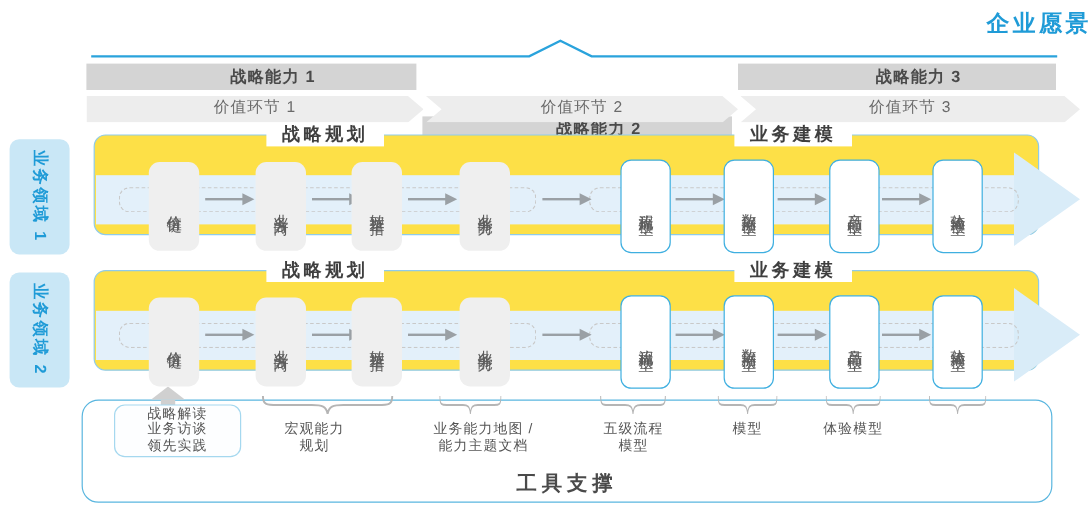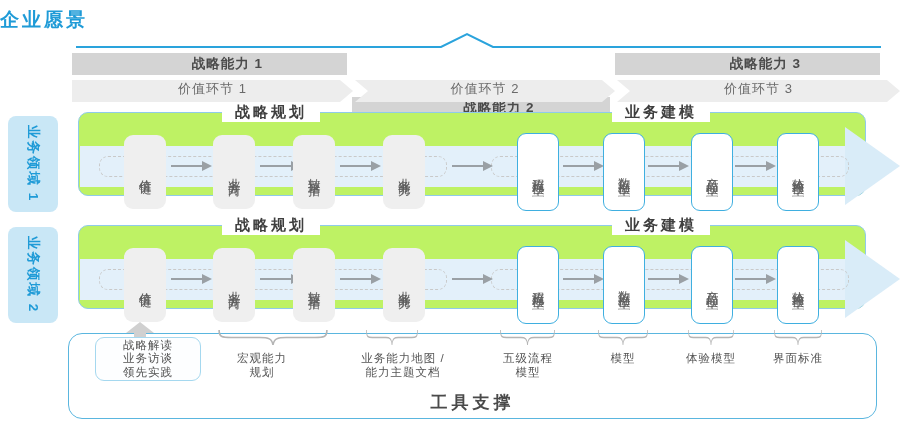--- a/index.html
+++ b/index.html
@@ -1,21 +1,21 @@
 <!DOCTYPE html>
 <html><head>
 <meta charset="utf-8">
 <style>
   * { box-sizing: border-box; margin: 0; padding: 0; }
   html,body { background:#fff; }
   body { font-family: "Liberation Sans", "DejaVu Sans", sans-serif; }
   #stage { position: relative; width: 910px; height: 432px; background:#fff; overflow: hidden; }
 
   
-  .hdr-titles { position:absolute; top:7px; left:0; width:910px; display:flex; justify-content:flex-start; gap:30px; }
+  .hdr-titles { position:absolute; top:7px; left:0; width:910px; display:flex; justify-content:flex-end; gap:30px; }
   .hdr-title { font-size:19px; font-weight:bold; color:#1f9bd7; letter-spacing:3px; }
   .callout-svg { position:absolute; top:0; left:0; }
 
   
   .cap-bar { position:absolute; top:53px; height:22px; background:#d4d4d4;
              display:flex; align-items:center; justify-content:center;
              font-size:13.5px; font-weight:600; color:#4a4a4a; letter-spacing:1px;padding-left:36px; }
 
   
   .chev { position:absolute; top:80px; height:22px; background:#ededed;
@@ -25,21 +25,21 @@
   .chev.mid   { clip-path: polygon(0 0, calc(100% - 13px) 0, 100% 50%, calc(100% - 13px) 100%, 0 100%, 13px 50%); }
 
   
   .side-label { position:absolute; left:8px; width:50px; background:#c9e7f6; border-radius:8px;
                 display:flex; align-items:center; justify-content:center; }
   .side-label span { writing-mode: vertical-rl; text-orientation: sideways;
                      font-size:13.5px; font-weight:bold; color:#1f9bd7; letter-spacing:2px; }
 
   
   .band { position:absolute; left:78px; width:788px; height:84px;
-          border:1.5px solid #8fcbe9; border-radius:10px; background:#bef264; }
+          border:1.5px solid #8fcbe9; border-radius:10px; background:#fde047; }
   .band-title { position:absolute; top:-10px; transform:translateX(-50%); background:#fff;
                 padding:0 13px; font-size:15px; font-weight:bold; color:#3f3f3f; letter-spacing:3px; white-space:nowrap; }
   .stripe { position:absolute; left:1px; top:33px; width:766px; height:41px; background:#e3f0fa; }
   .stripe-head { position:absolute; left:766px; top:14px; width:0; height:0;
                  border-left:55px solid #d9ecf8; border-top:39px solid transparent; border-bottom:39px solid transparent; z-index:1; }
   .dashed-track { position:absolute; top:43px; height:21px; border:1.5px dashed #c9c9c9; border-radius:9px; z-index:1; }
   .node { position:absolute; top:22px; height:74px; width:42px; border-radius:9px; z-index:3;
           display:flex; align-items:center; justify-content:center; }
   .node span { writing-mode: vertical-rl; text-orientation: upright; font-size:12.5px; color:#5d5d5d; line-height:1; letter-spacing:2px; }
   .node.gray { background:#efefef; }
@@ -232,17 +232,14 @@
   <div class="ann-label" style="left:463px;">
     <div>五级流程</div>
     <div>模型</div>
   </div>
   <div class="ann-label" style="left:558px;">
     <div>模型</div>
   </div>
   <div class="ann-label" style="left:646px;">
     <div>体验模型</div>
   </div>
-  <div class="ann-label" style="left:733px;">
-    <div>界面标准</div>
-  </div>
 
 </div>
 
 </body></html>

